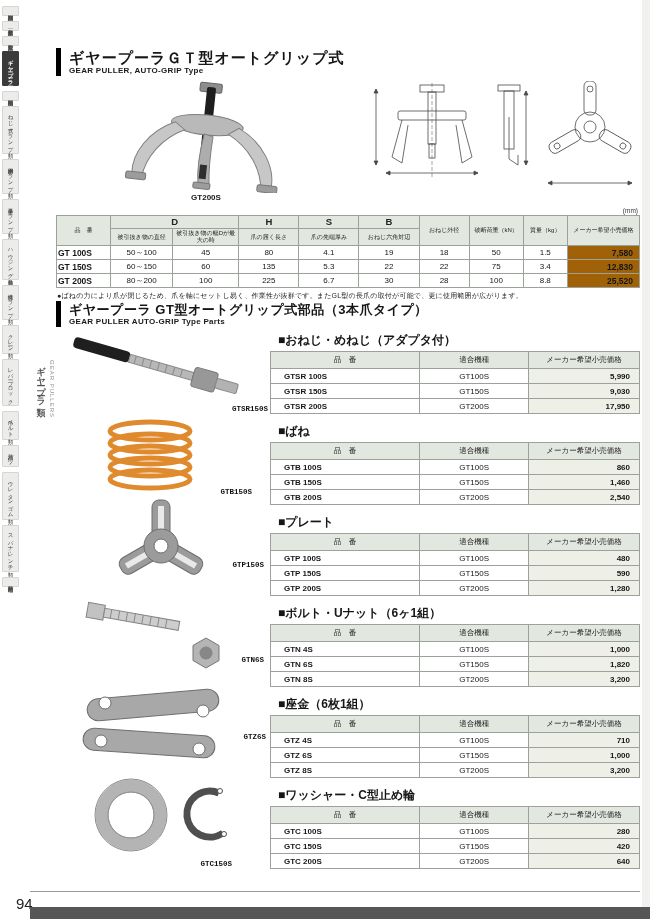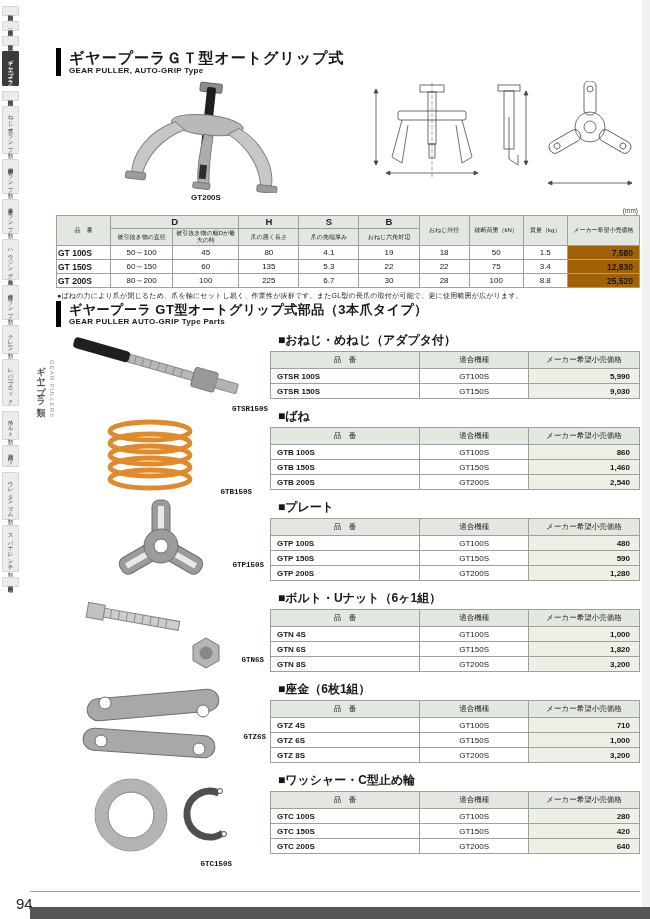--- a/index.html
+++ b/index.html
@@ -60,21 +60,21 @@
   .parts-photos { width:214px; display:flex; flex-direction:column;font-family:Liberation Mono, monospace; }
   .pfig { position:relative; text-align:center; }
   .pfig .lab { position:absolute; font-size:7.5px; font-weight:bold; color:#111; }
   .parts-tables { flex:1; }
 
   .ptable-heading { font-size:12px; font-weight:bold; margin:0 0 2px 0;padding-left:8px; }
   section.ptable { margin-bottom:9px; }
   table.parts { border-collapse:collapse; width:100%; font-size:8px; border:1px solid #6a6a6a; }
   .parts th { background:#e2e7df; border:1px solid #9aa29a; font-weight:normal; font-size:7.5px; padding:3px 2px; color:#222; }
   .parts td { border:1px solid #9aa29a; padding:2.5px 4px; height:13px; }
-  .parts td.c1 { font-weight:bold; padding-left:6px; }
+  .parts td.c1 { font-weight:bold; padding-left:13px; }
   .parts td.c2 { text-align:center; }
   .parts td.c3 { text-align:right; background:#eef0e8; font-weight:bold; padding-right:9px; }
   .parts col.w1 { width:148px; } .parts col.w2 { width:108px; } .parts col.w3 { width:110px; }
 </style>
 </head>
 <body>
 
 <div class="right-strip"></div>
 
 <nav class="sidebar">
@@ -387,20 +387,25 @@
               <tr>
                 <td class="c1">GTSR 100S</td>
                 <td class="c2">GT100S</td>
                 <td class="c3">5,990</td>
               </tr>
               <tr>
                 <td class="c1">GTSR 150S</td>
                 <td class="c2">GT150S</td>
                 <td class="c3">9,030</td>
               </tr>
+              <tr>
+                <td class="c1">GTSR 200S</td>
+                <td class="c2">GT200S</td>
+                <td class="c3">17,950</td>
+              </tr>
             </tbody>
           </table>
         </section>
         <section class="ptable">
           <div class="ptable-heading">■ばね</div>
           <table class="parts">
             <colgroup>
               <col class="w1">
               <col class="w2">
               <col class="w3">

